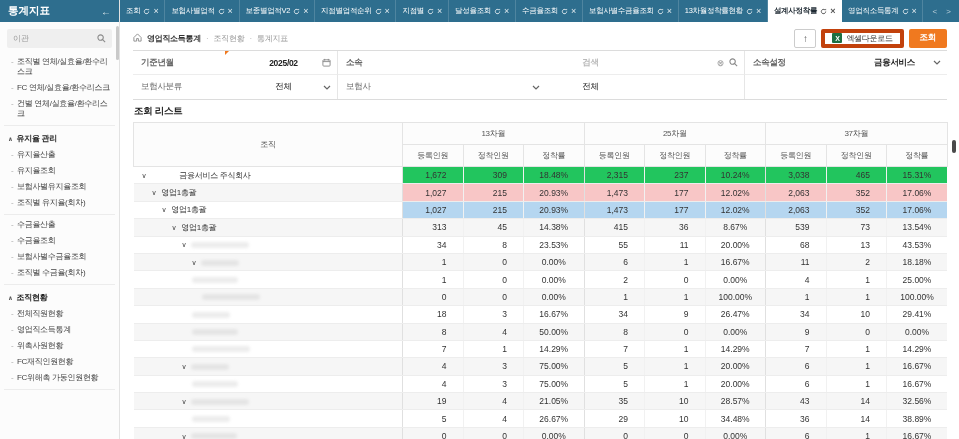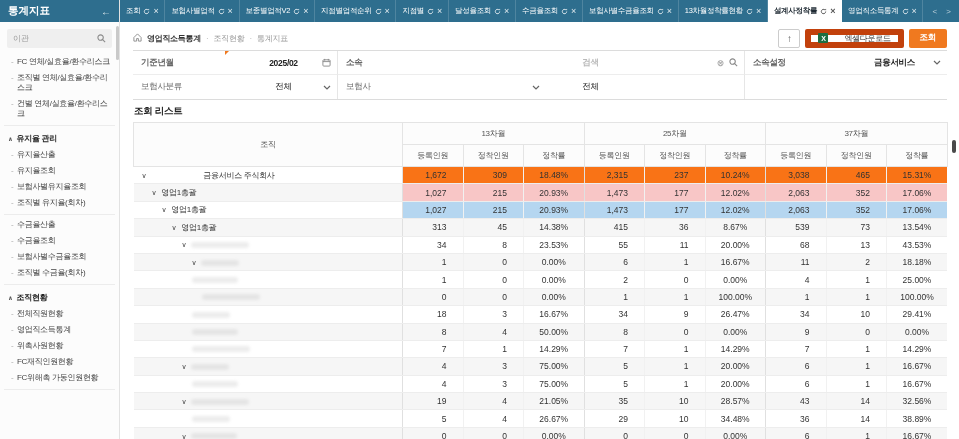--- a/index.html
+++ b/index.html
@@ -48,22 +48,22 @@
 
   .header-row { height:28px; display:flex; align-items:center; padding-top:4px; }
   .breadcrumb { display:flex; align-items:center; gap:5px; font-size:8px; color:#9a9a9a; }
   .crumb-home svg { stroke:#8a8a8a; fill:none; }
   .crumb-current { color:#333; font-weight:bold; letter-spacing:-0.3px; }
   .crumb-sep { color:#bbb; }
   .crumb { letter-spacing:-0.3px; }
   .actions { margin-left:auto; display:flex; align-items:center; gap:5px; }
   .btn-up { width:22px; height:19px; border:1px solid #ccc; border-radius:2px; background:#fff;
             color:#555; font-size:10px; display:flex; align-items:center; justify-content:center; cursor:pointer; }
-  .btn-excel { height:19px; border:6px solid #c2410c; border-radius:2px; background:#fff; color:#333;
-               font-size:8px; display:flex; align-items:center; gap:16px; padding:0 7px; cursor:pointer;
+  .btn-excel { height:19px; border:4px solid #c2410c; border-radius:2px; background:#fff; color:#333;
+               font-size:8px; display:flex; align-items:center; gap:4px; padding:0 7px; cursor:pointer;
                letter-spacing:-0.3px;text-align:right; }
   .xl-ic { width:10px; height:10px; background:#1d6f42; color:#fff; font-size:7px; font-weight:bold;
            display:flex; align-items:center; justify-content:center; border-radius:1px; }
   .btn-primary { height:19px; background:#f0791f; color:#fff; border:none; border-radius:2px;
                  font-size:8.5px; font-weight:bold; padding:0 11px; cursor:pointer; letter-spacing:-0.3px; }
 
   
   .filters { border-top:1px solid #dcdcdc; border-bottom:1px solid #dcdcdc;
              display:grid; grid-template-columns:92px 113px 94px 313px 92px 110px;
              grid-auto-rows:24px; }
@@ -88,25 +88,25 @@
                    color:#555; font-size:8px; letter-spacing:-0.3px; }
   .grid tbody td { height:17.4px; border-bottom:1px solid #ededed; font-size:8.5px; color:#333;
                    padding:0; white-space:nowrap; overflow:hidden; }
   .grid tbody td.org { padding-left:6px; letter-spacing:-0.3px; font-size:8px;
                        border-right:1px solid #e0e0e0; }
   .grid tbody td.data { border-left:1px solid #f1f1f1; }
   .grid tbody td.gstart { border-left:1px solid #e0e0e0; }
   .col-num { text-align:right; padding-right:16px !important; }
   .col-pct { text-align:center; }
   tr.stripe td { background:#f6f6f6; }
-  tr.hl-yellow td.data { background:#f97316; }
+  tr.hl-yellow td.data { background:#22c55e; }
   tr.hl-pink   td.data { background:#f8c6c6; }
   tr.hl-blue   td.data { background:#b5d6f0; }
   .tree-chev { font-size:7px; color:#444; margin-right:5px; cursor:pointer; }
-  .root-name { margin-left:52px; }
+  .root-name { margin-left:28px; }
   .redacted-bar { display:inline-block; width:48px; height:6px; background:#9a9a9a; opacity:.18;
                   filter:blur(1.5px); border-radius:3px; vertical-align:middle; }
   .vscroll-thumb { position:absolute; right:3px; top:118px; width:4px; height:13px;
                    background:#4a4a4a; border-radius:2px; cursor:pointer; }
 </style>
 </head>
 <body>
 
 <div class="app">
 
@@ -119,22 +119,22 @@
       <span class="sb-search-text">이관</span>
       <span class="mag">
         <svg width="9" height="9" viewBox="0 0 10 10" fill="none" stroke-width="1.2">
           <circle cx="4" cy="4" r="3"></circle>
             <line x1="6.3" y1="6.3" x2="9" y2="9"></line>
         </svg>
       </span>
     </div>
     <nav id="sb-nav">
         <div class="sb-section">
+          <div class="sb-item">조직별 연체/실효율/환수리스크</div>
           <div class="sb-item">FC 연체/실효율/환수리스크</div>
-          <div class="sb-item">조직별 연체/실효율/환수리스크</div>
           <div class="sb-item">건별 연체/실효율/환수리스크</div>
         </div>
         <div class="sb-section">
           <div class="sb-sec-title">
             <span class="sb-caret">∧</span>
             <span>유지율 관리</span>
           </div>
           <div class="sb-item">유지율산출</div>
           <div class="sb-item">유지율조회</div>
           <div class="sb-item">보험사별유지율조회</div>

